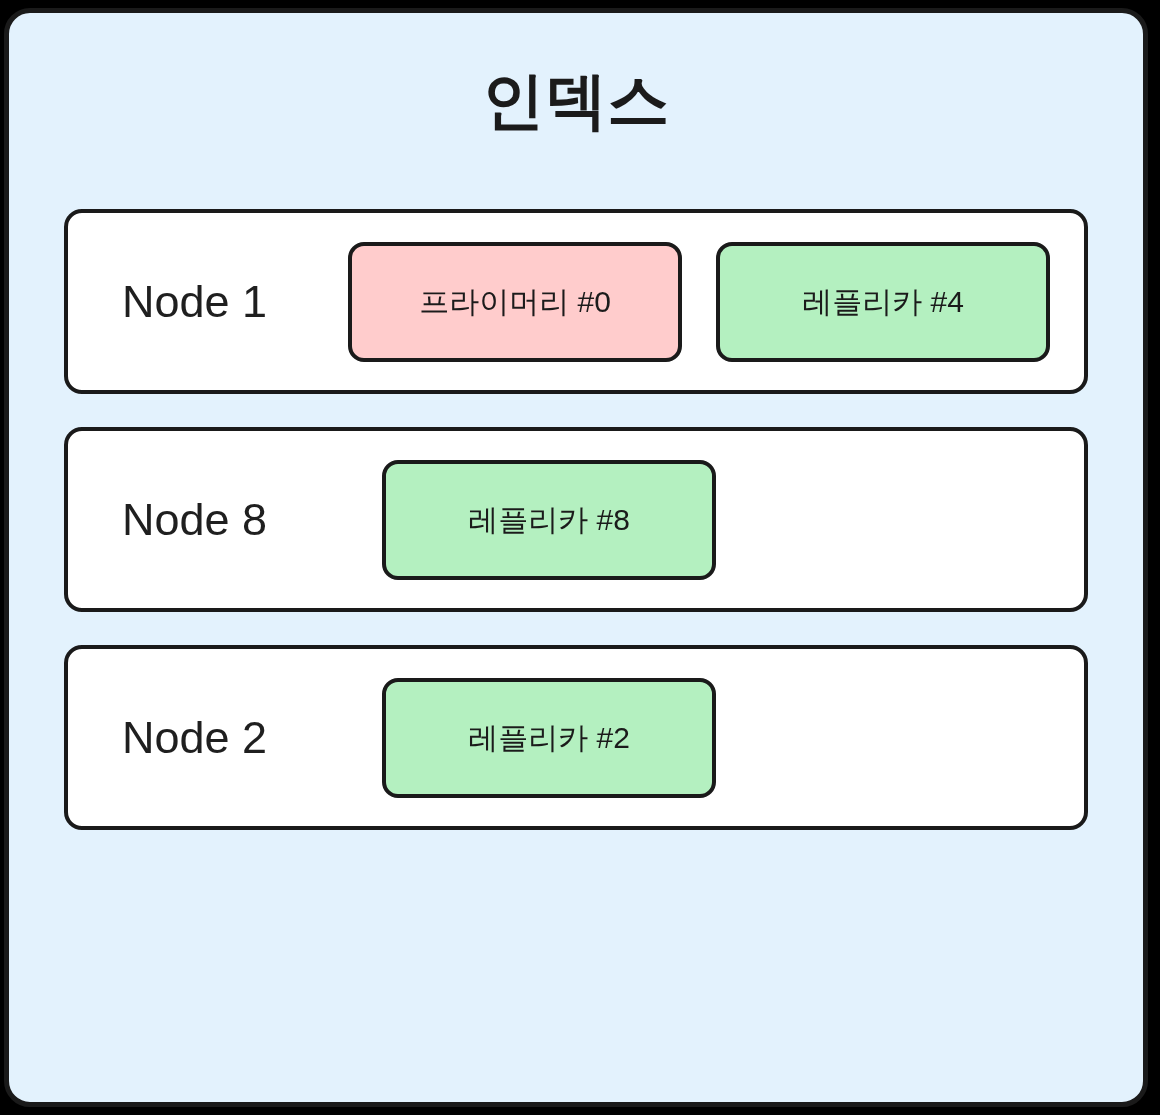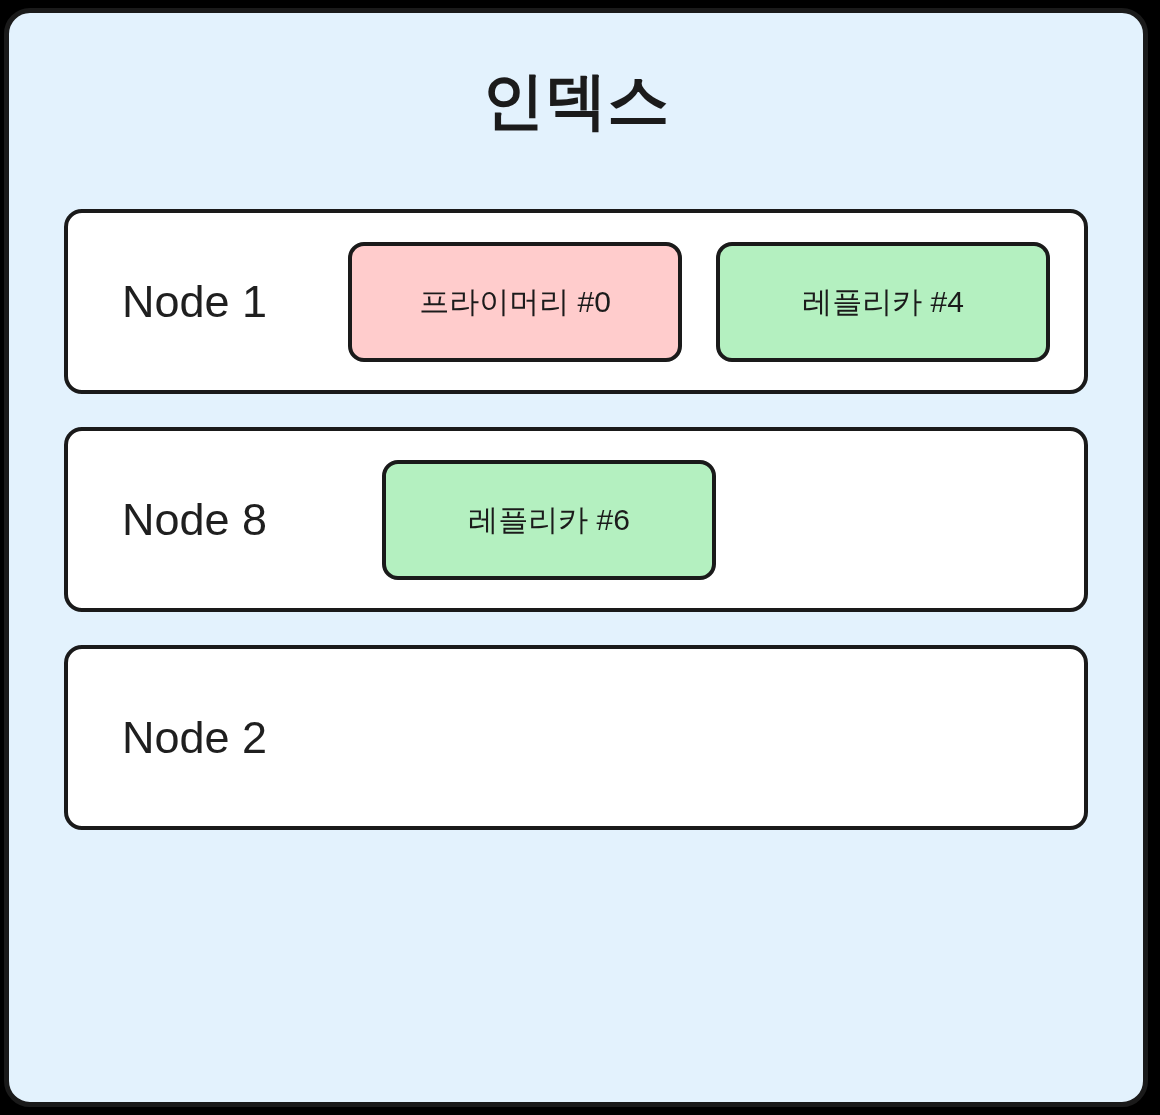--- a/index.html
+++ b/index.html
@@ -112,21 +112,22 @@
 
     <div class="node-row">
       <div class="node-label">Node 1</div>
       <div class="shard primary">프라이머리 #0</div>
       <div class="shard replica">레플리카 #4</div>
     </div>
 
 
     <div class="node-row">
       <div class="node-label">Node 8</div>
-      <div class="shard replica">레플리카 #6</div>
+      <div class="shard replica">레플리카 #8</div>
     </div>
 
     <div class="node-row">
       <div class="node-label">Node 2</div>
+      <div class="shard replica">레플리카 #2</div>
     </div>
 
   </div>
 </div>
 
 </body></html>

